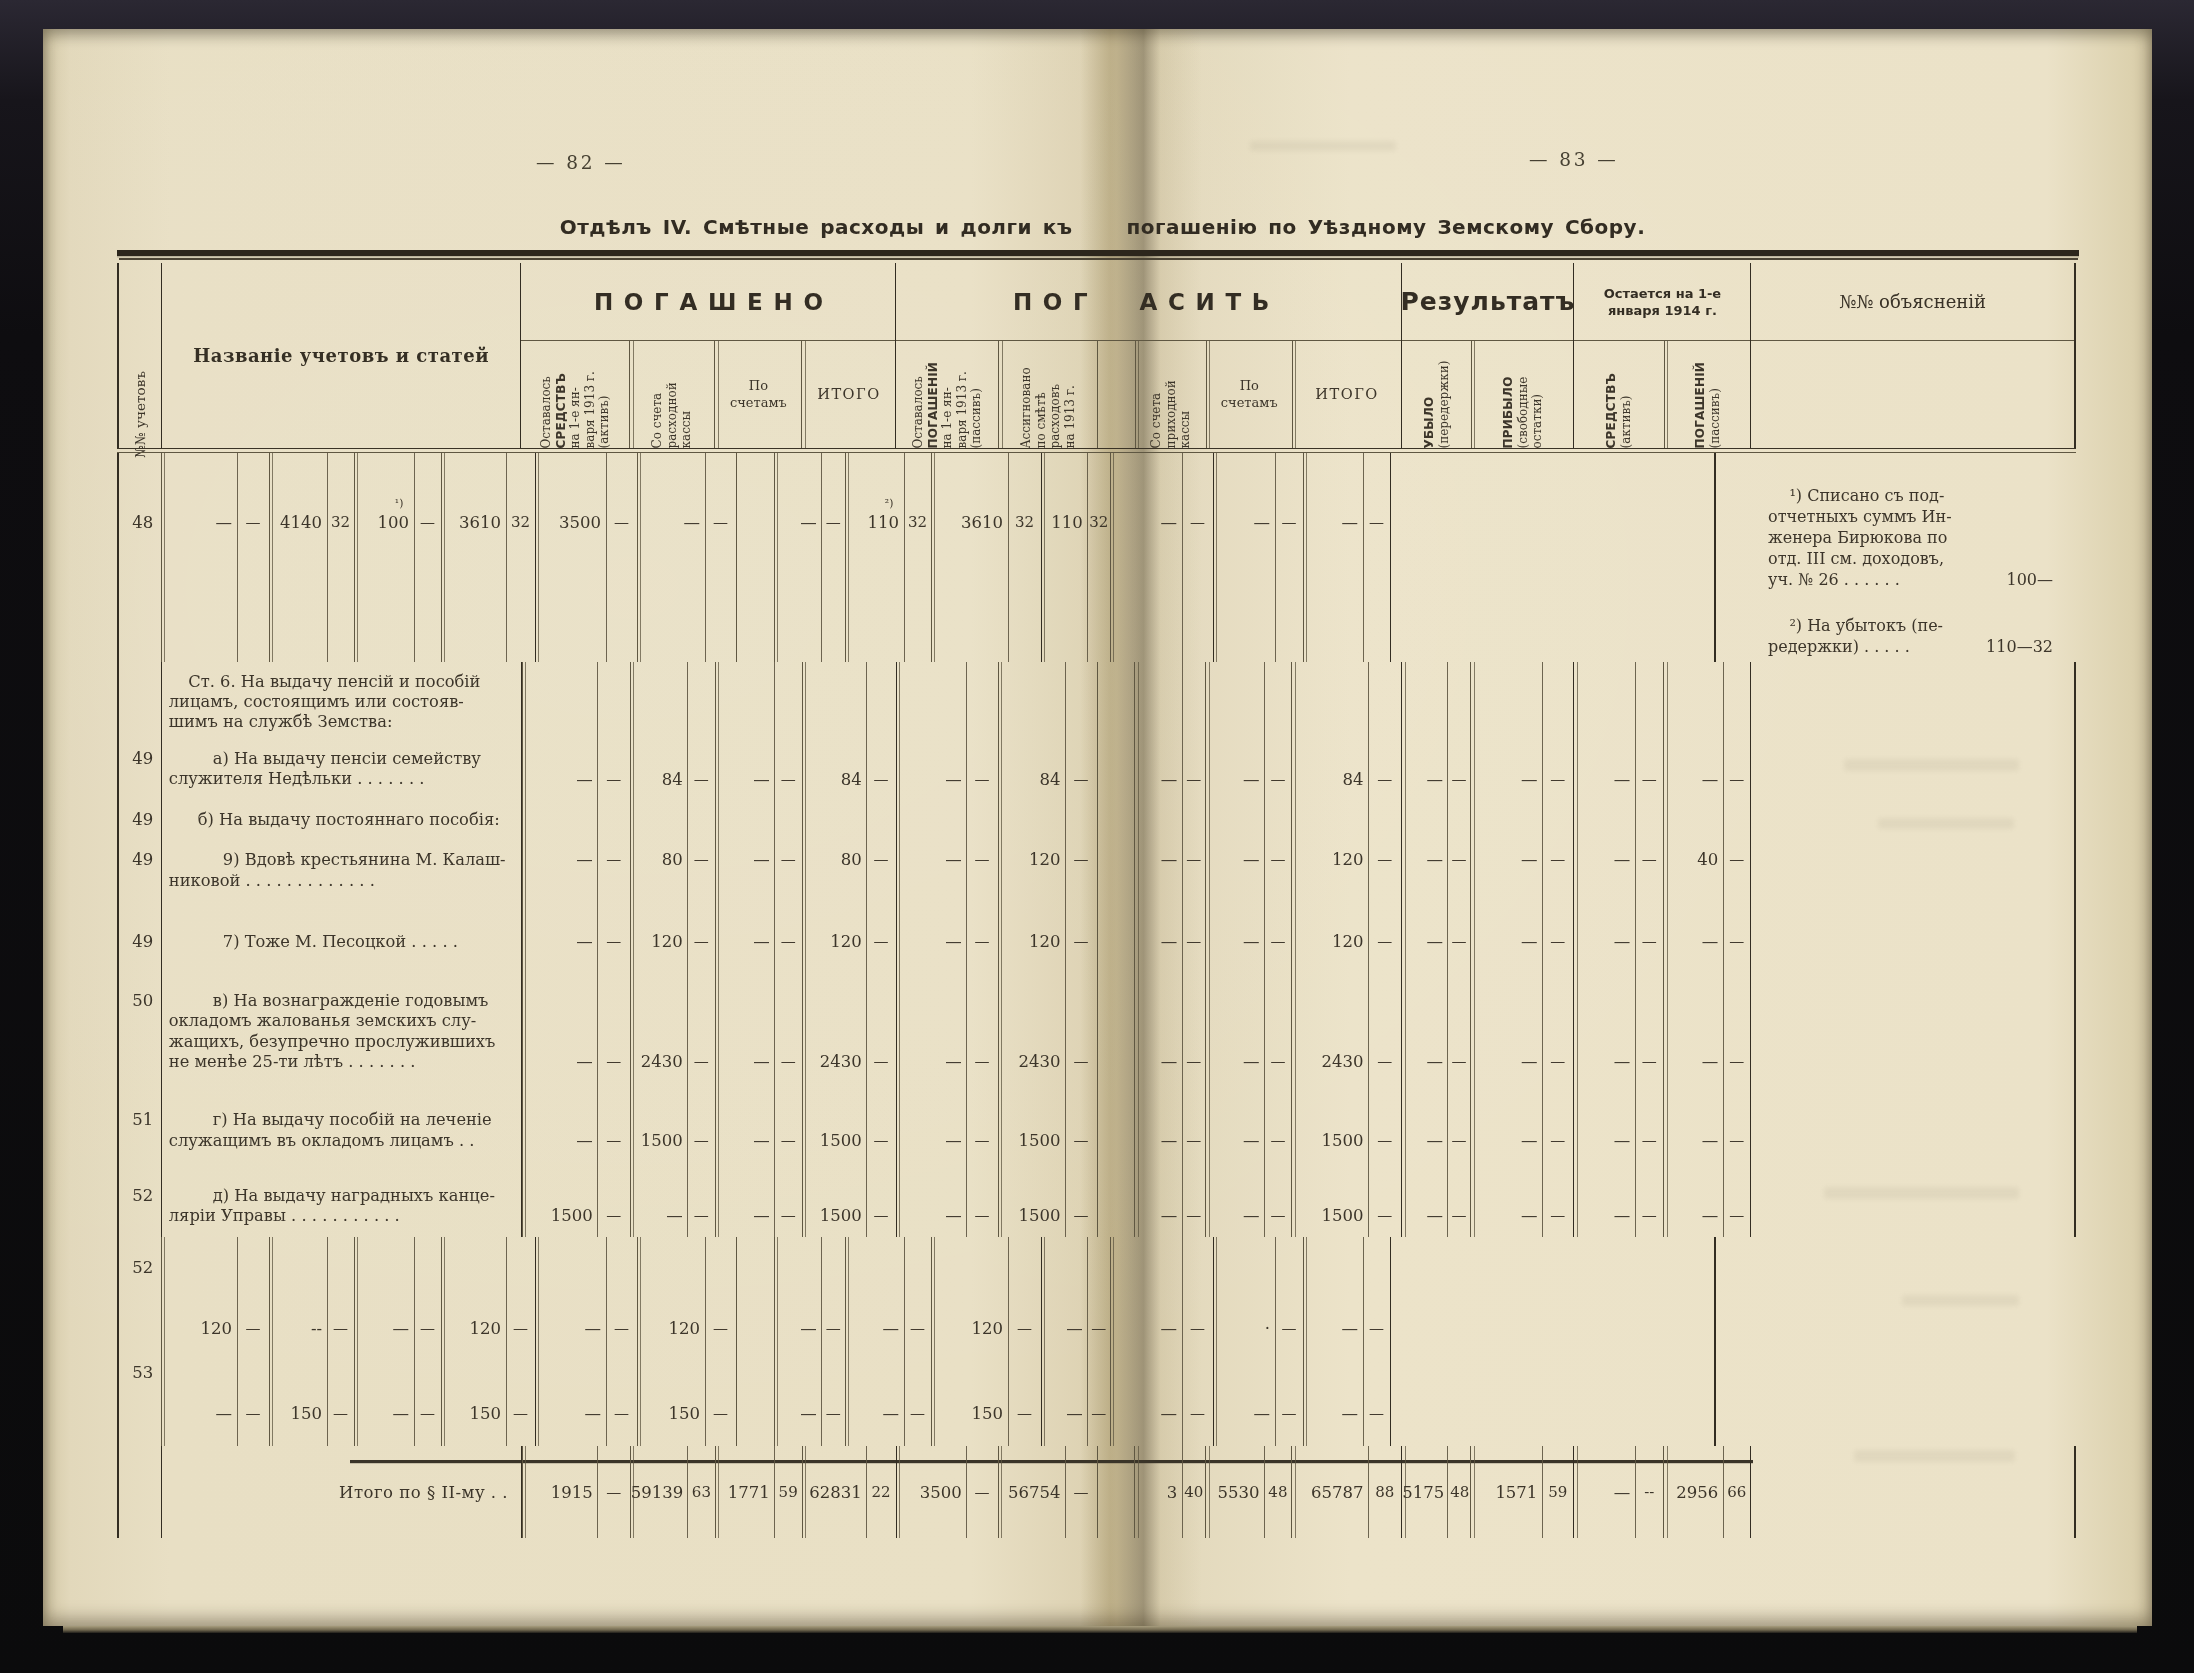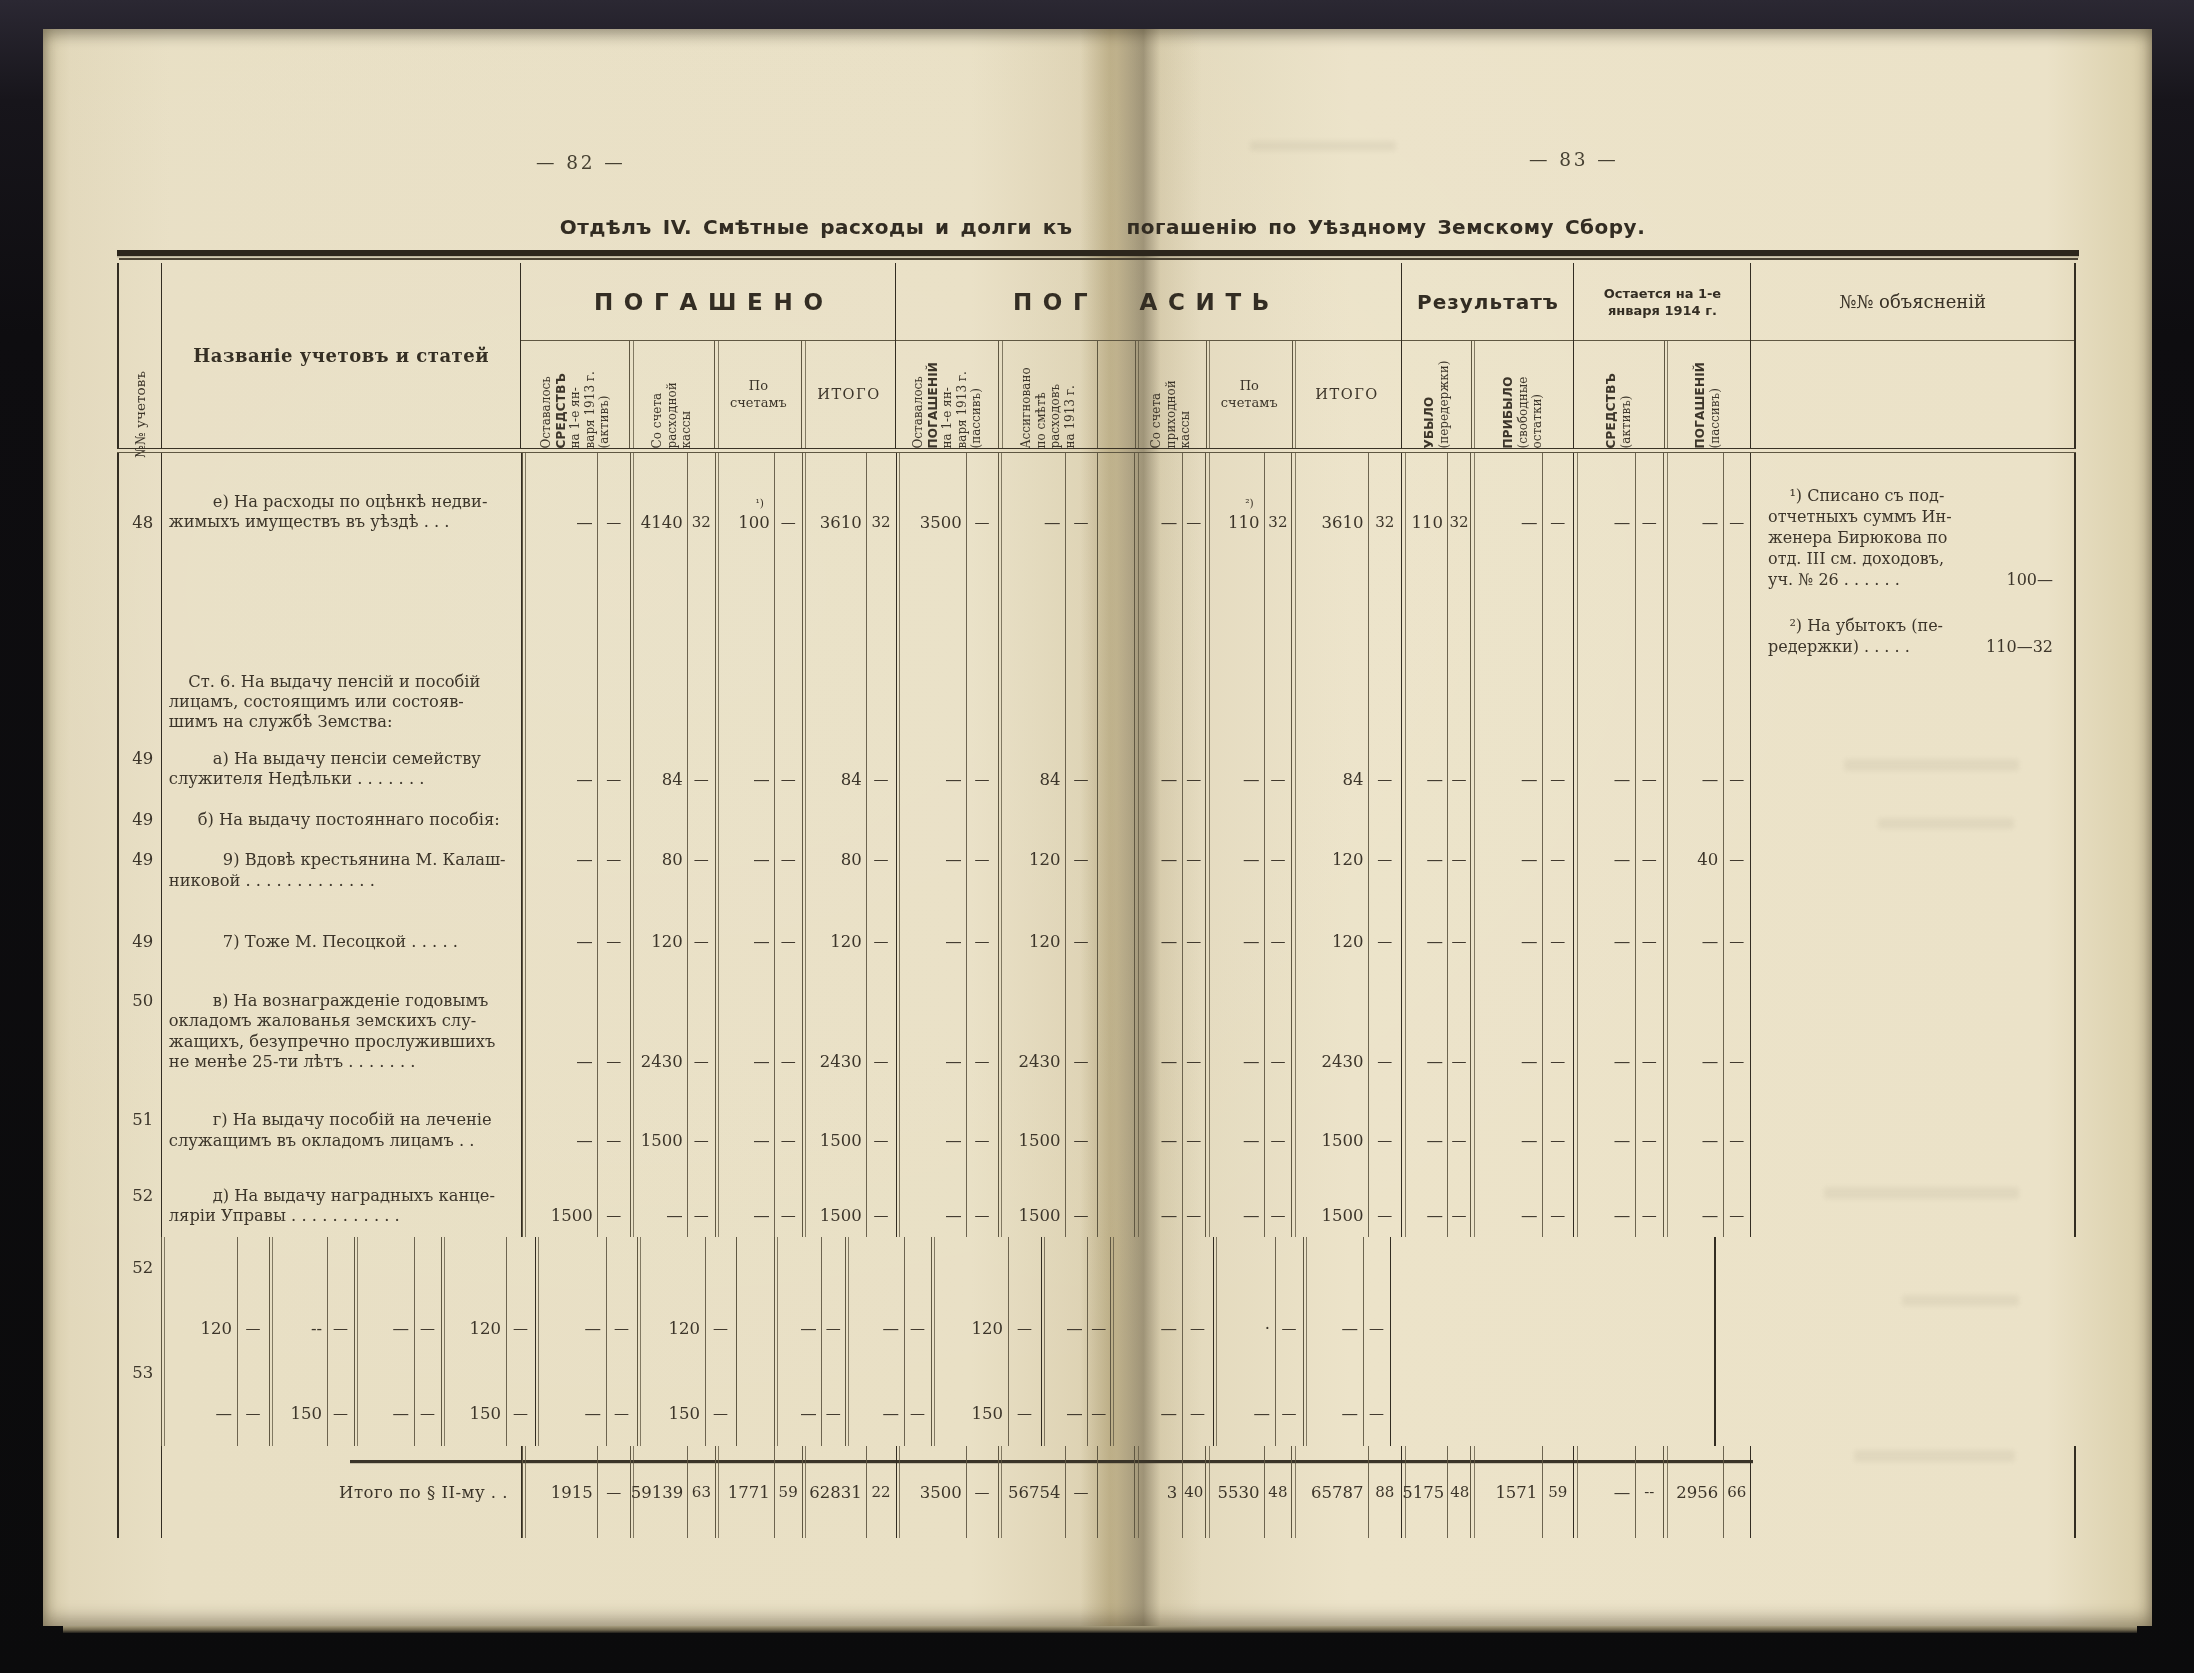--- a/index.html
+++ b/index.html
@@ -76,21 +76,21 @@
   .grp-paid{width:374px}
   .grp-topay{width:506px;border-left:1.5px solid var(--hr)}
   .grp-result{width:172px;border-left:1.5px solid var(--hr)}
   .grp-remain{width:177px;border-left:1.5px solid var(--hr)}
   .g-label{height:78px;display:flex;align-items:center;justify-content:center;
     border-bottom:1px solid var(--r);font-family:"DejaVu Sans",sans-serif;font-weight:bold;
     font-size:23px;letter-spacing:10.7px;color:#332d23;text-indent:10.7px}
   .g-label.split{justify-content:flex-start;text-indent:0}
   .g-label.split .half-l{width:202px;text-align:right;letter-spacing:10.7px}
   .g-label.split .half-r{margin-left:41px;letter-spacing:10.7px}
-  .grp-result .g-label{font-size:20px;letter-spacing:1px;text-indent:0}
+  .grp-result .g-label{font-size:25px;letter-spacing:1px;text-indent:0}
   .grp-remain .g-label{font-size:13px;letter-spacing:0;line-height:17px;text-align:center;
     white-space:pre-line;text-indent:0}
   .g-subs{display:flex;flex:1}
   .g-subs>.sub:first-child{border-left:none}
   .g-subs>.sub:first-child::before{display:none}
   .hcen{display:flex;align-items:center;justify-content:center;text-align:center;
     font-size:13px;line-height:16.5px;white-space:pre-line;color:var(--ink)}
   .hcen.itogo{font-size:14.6px;letter-spacing:1.5px}
   .h-expl{display:flex;flex-direction:column}
   .h-expl .lbl{height:78px;display:flex;align-items:center;justify-content:center;
@@ -254,24 +254,20 @@
           <div class="lbl">№№ объясненій</div>
         </div>
       </div>
 
       <div class="hr-dbl"></div>
 
       <div class="tbody" id="tbody">
         <div class="row" style="height: 209px;">
             <div class="cell c-num">
               <span class="n" style="top:60px">48</span>
-            </div>
-            <div class="cell c-name">
-              <div class="txt" style="padding-top:39px;text-indent:44px">е) На расходы по оцѣнкѣ недви-
-жимыхъ имуществъ въ уѣздѣ . . .</div>
             </div>
             <div class="m col-p1">
               <div class="val" style="top:60px">
                 <span class="rub">—</span>
                 <span class="kop">—</span>
               </div>
             </div>
             <div class="m col-p2">
               <div class="val" style="top:60px">
                 <span class="rub">4140</span>

